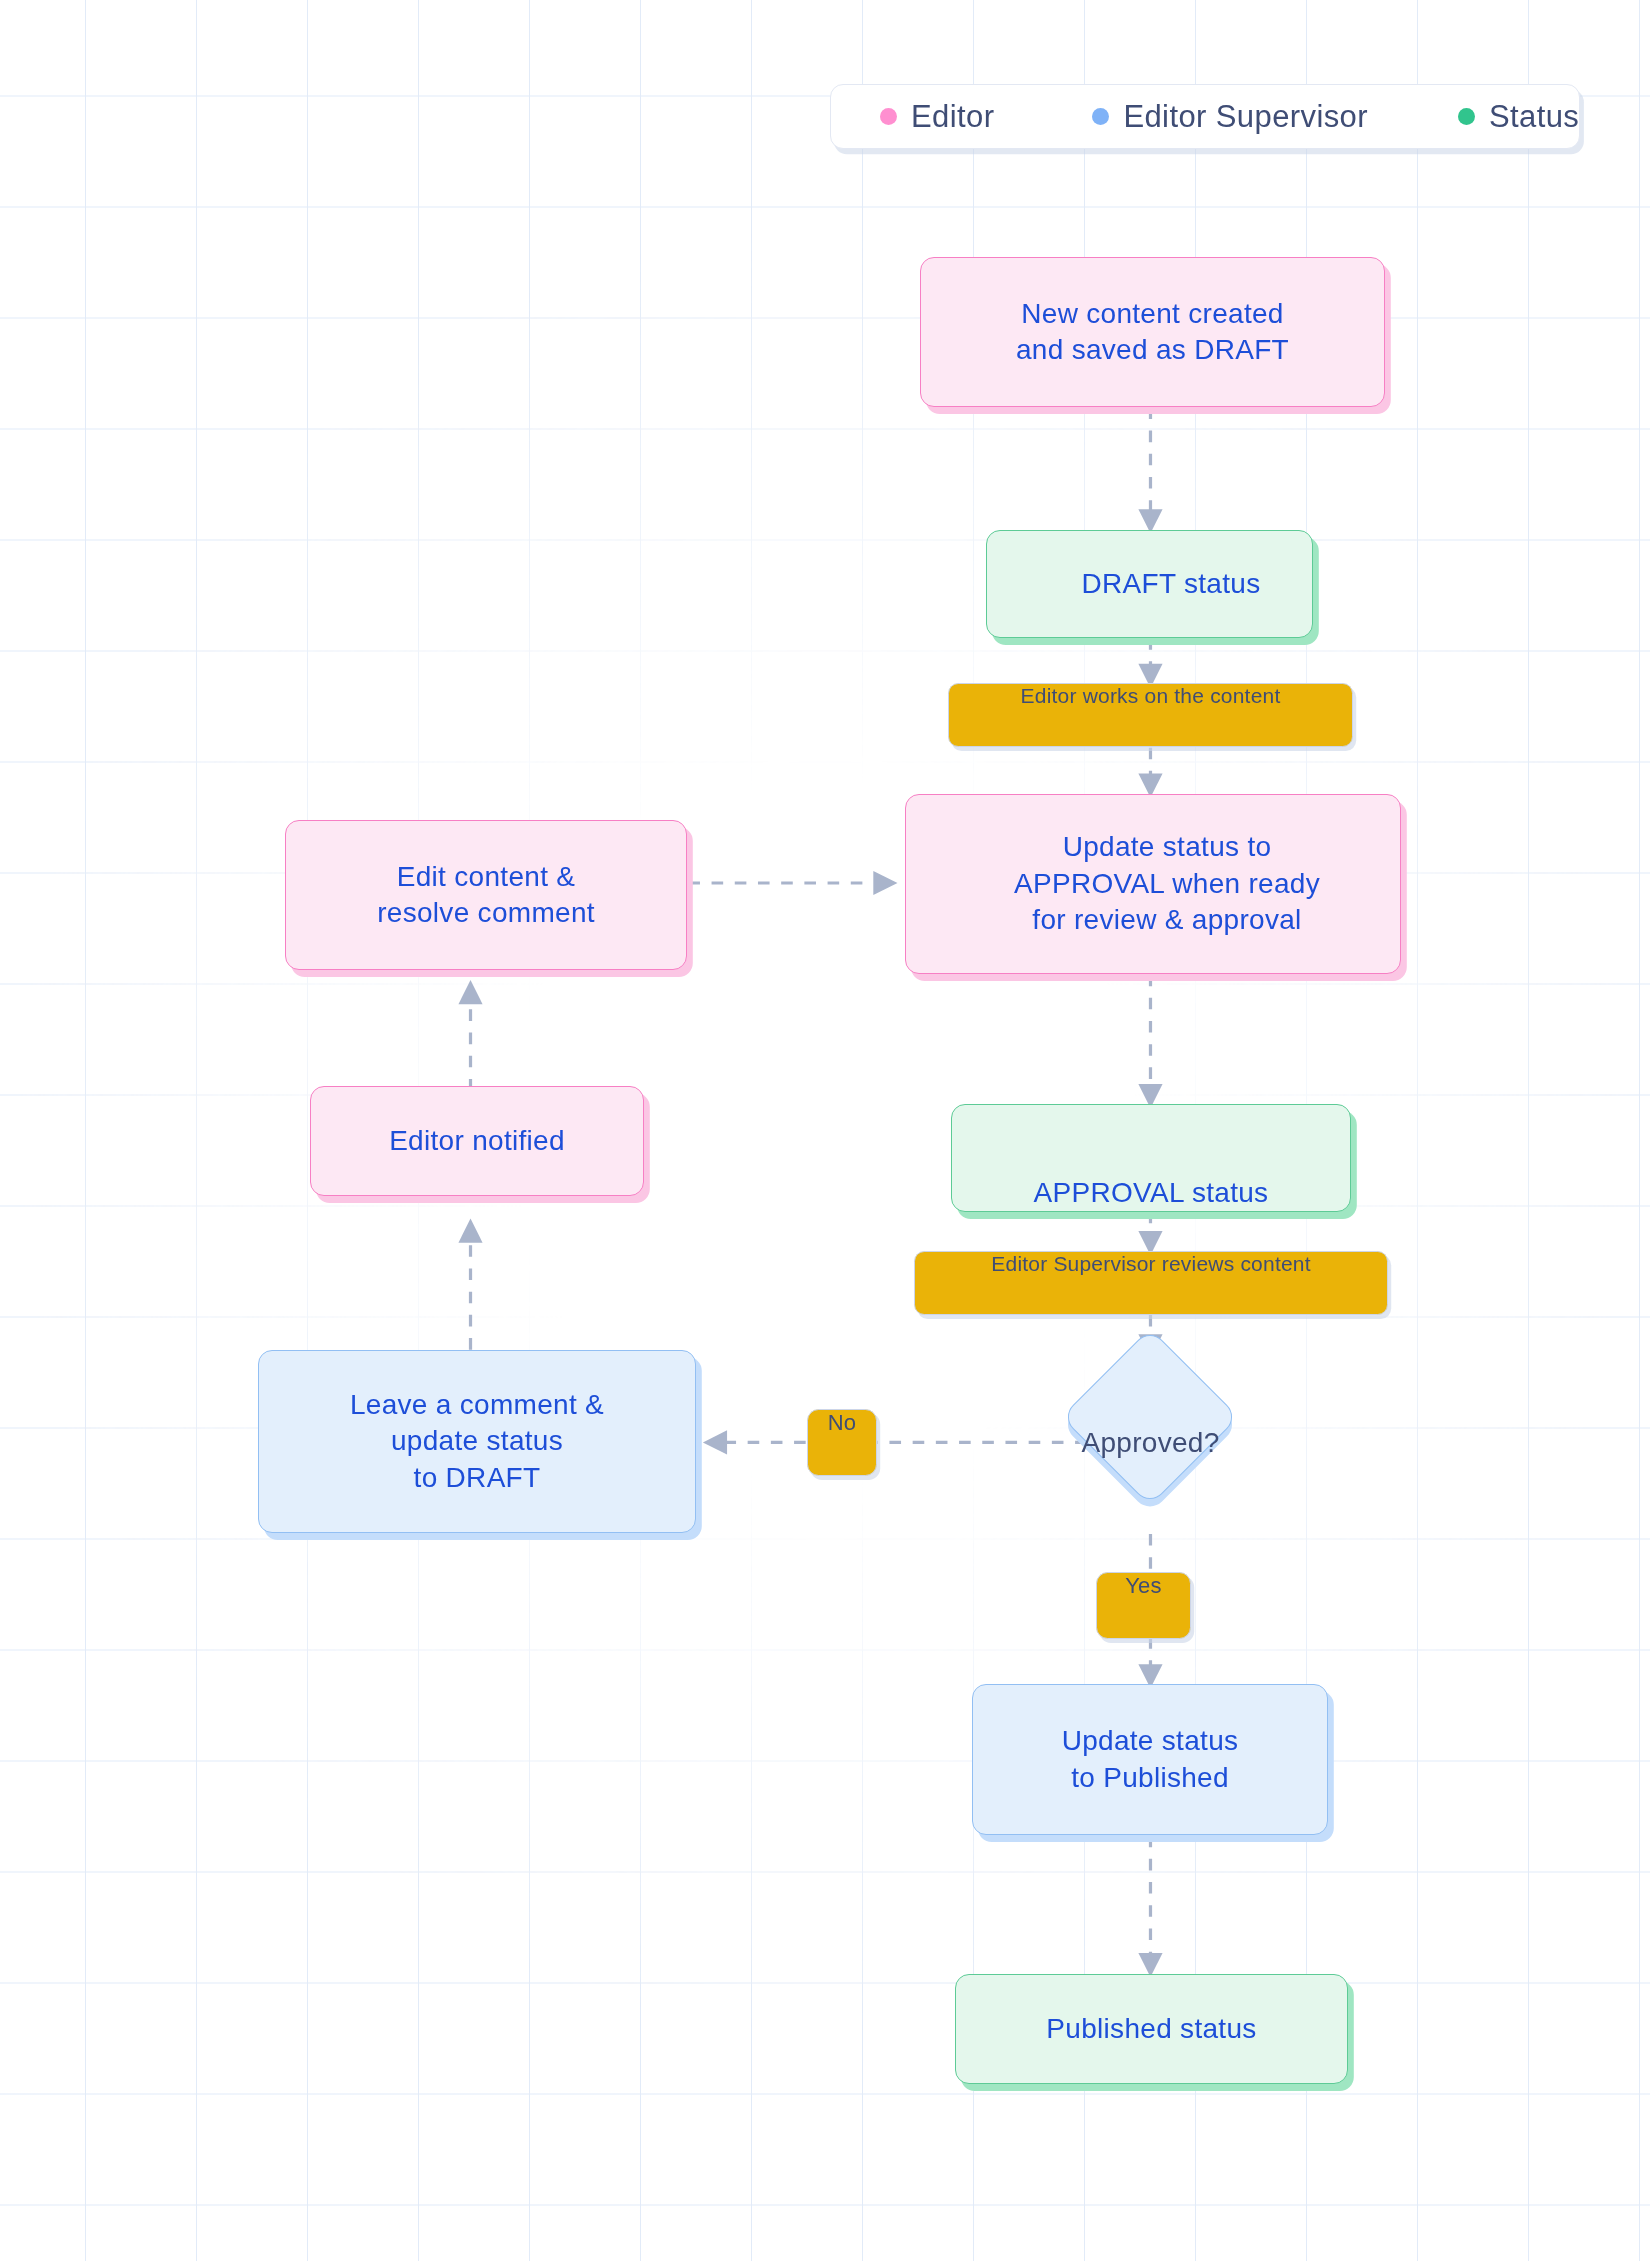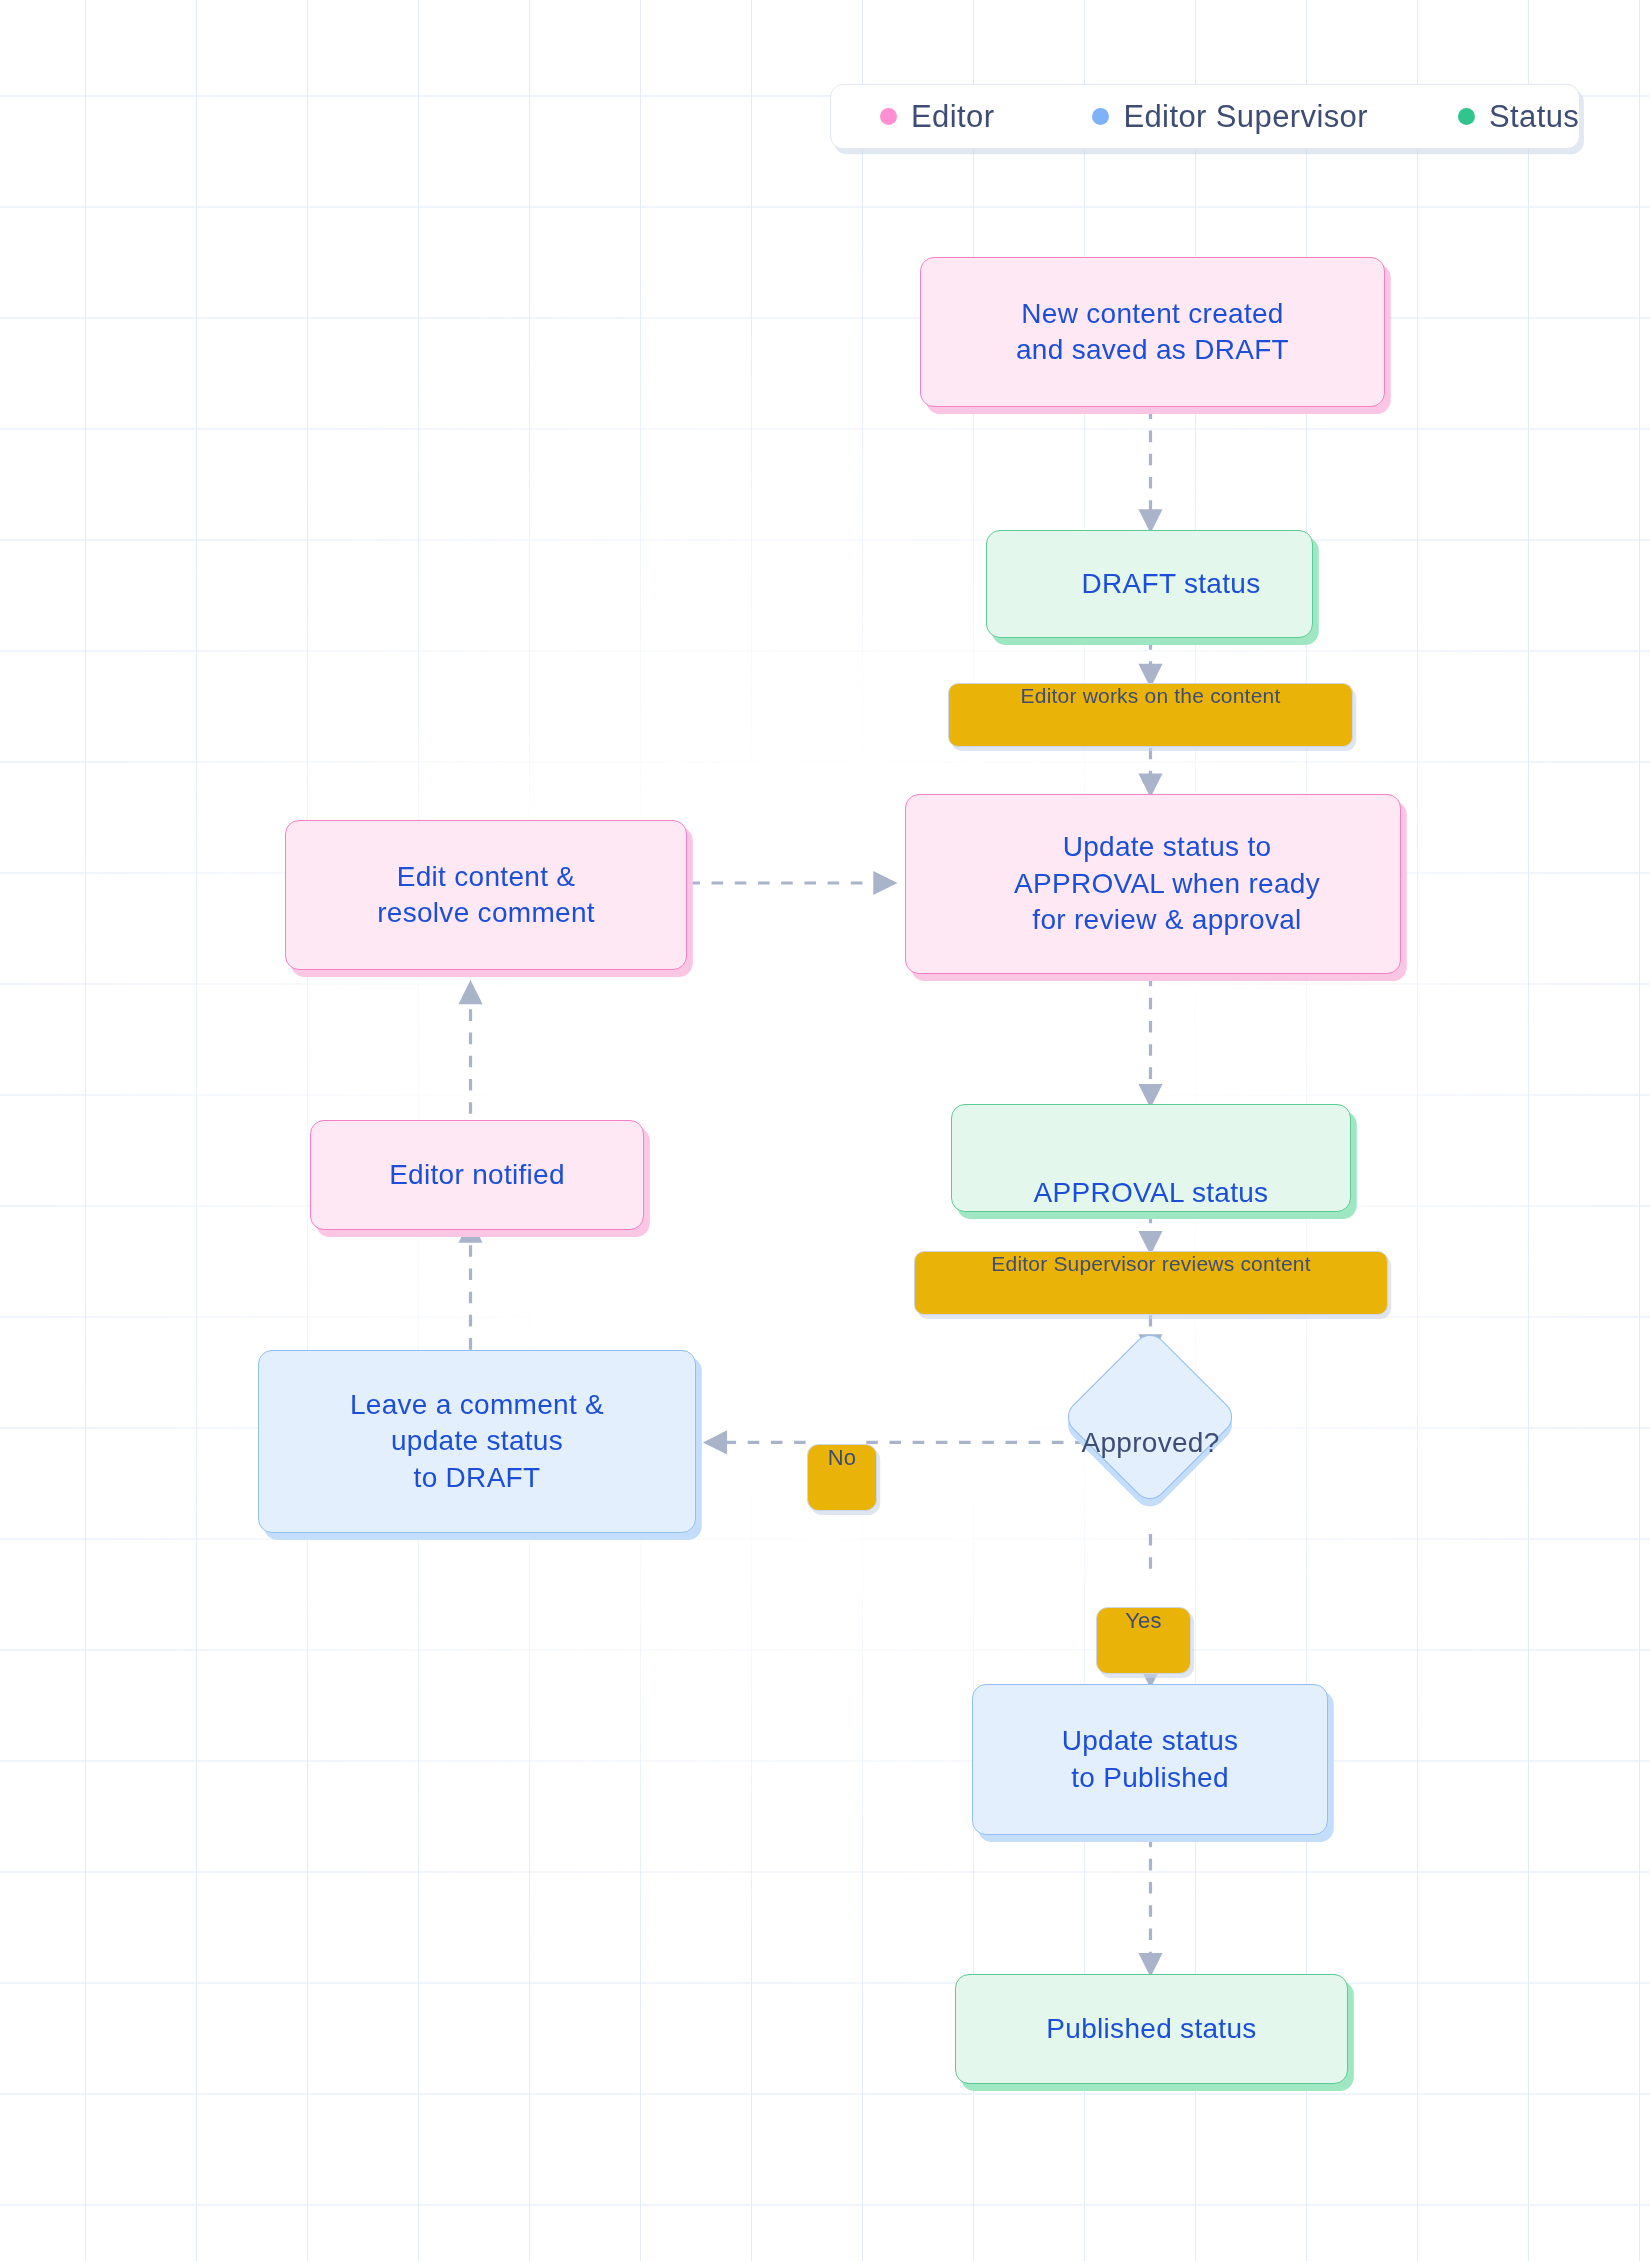--- a/index.html
+++ b/index.html
@@ -98,21 +98,21 @@
     border:1.3px solid #ccd5e8;
     border-radius:10.3px;
     display:flex;align-items:flex-start;justify-content:center;
     box-shadow:3.2px 3.9px 0 0 rgba(203,213,232,.6);
     color:#3f4d75;
     font-size:21px;
     letter-spacing:0.2px;
     box-sizing:border-box;
     white-space:nowrap;
   }
-  .edge-label.small{font-size:22px;border-radius:11.6px;margin-top:35px;}
+  .edge-label.small{font-size:22px;border-radius:11.6px;}
 </style>
 </head>
 <body>
 
 <div id="grid-bg"></div>
 
 <svg id="edge-layer" viewBox="0 0 2560 3508" xmlns="http://www.w3.org/2000/svg">
   <defs>
     <marker id="arrow" viewBox="0 0 12 12" refX="9" refY="6" markerWidth="9" markerHeight="9" orient="auto-start-reverse">
       <path d="M 1 1 L 11 6 L 1 11 z" fill="#a9b4cb"></path>
@@ -208,21 +208,21 @@
 </div>
 
 <div class="node blue" style="left:258px;top:1350px;width:438px;height:183px;">
   <div>
     <div>Leave a comment &amp;</div>
     <div>update status</div>
     <div>to DRAFT</div>
   </div>
 </div>
 
-<div class="node pink" style="left:310px;top:1120px;width:334px;height:110px;">
+<div class="node pink" style="left:310px;top:1086px;width:334px;height:110px;">
   <span>Editor notified</span>
 </div>
 
 <div class="node pink" style="left:285px;top:820px;width:402px;height:150px;">
   <div>
     <div>Edit content &amp;</div>
     <div>resolve comment</div>
   </div>
 </div>
 

